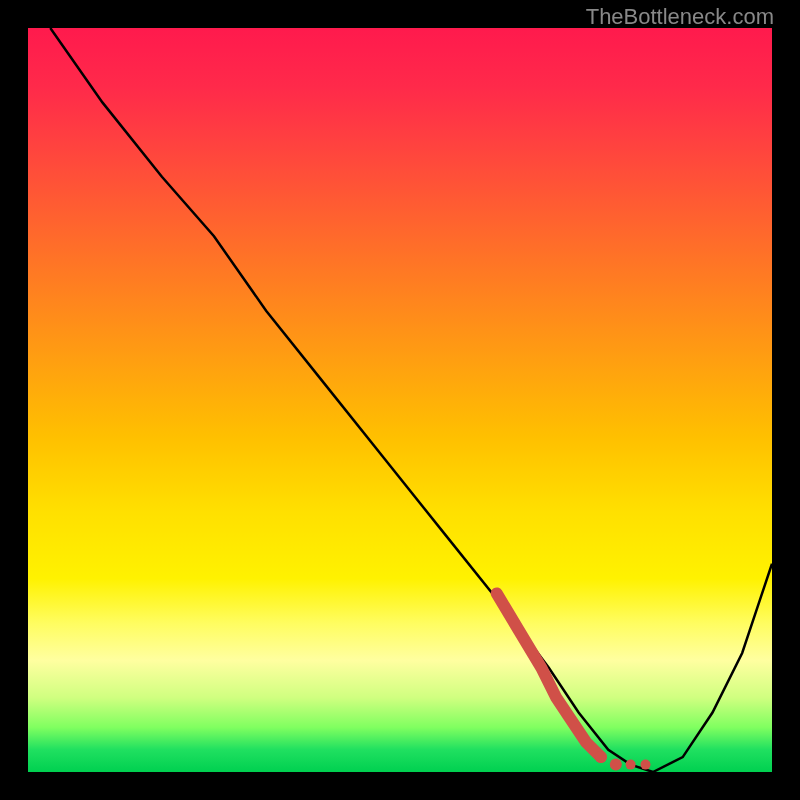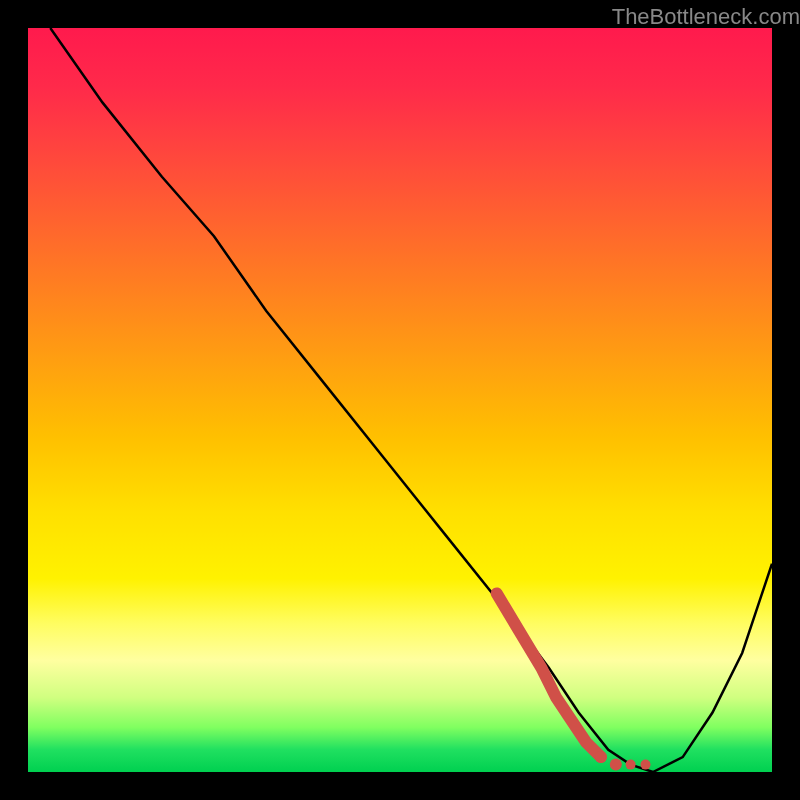--- a/index.html
+++ b/index.html
@@ -6,21 +6,21 @@
   body {
     width: 800px;
     height: 800px;
     background: #000;
     position: relative;
     font-family: Arial, sans-serif;
   }
   .watermark {
     position: absolute;
     top: 4px;
-    right: 0;
+    right: 26px;
     color: #888;
     font-size: 22px;
     font-weight: normal;
     z-index: 10;
   }
   .gradient-bg {
     position: absolute;
     left: 28px;
     top: 28px;
     width: 744px;

